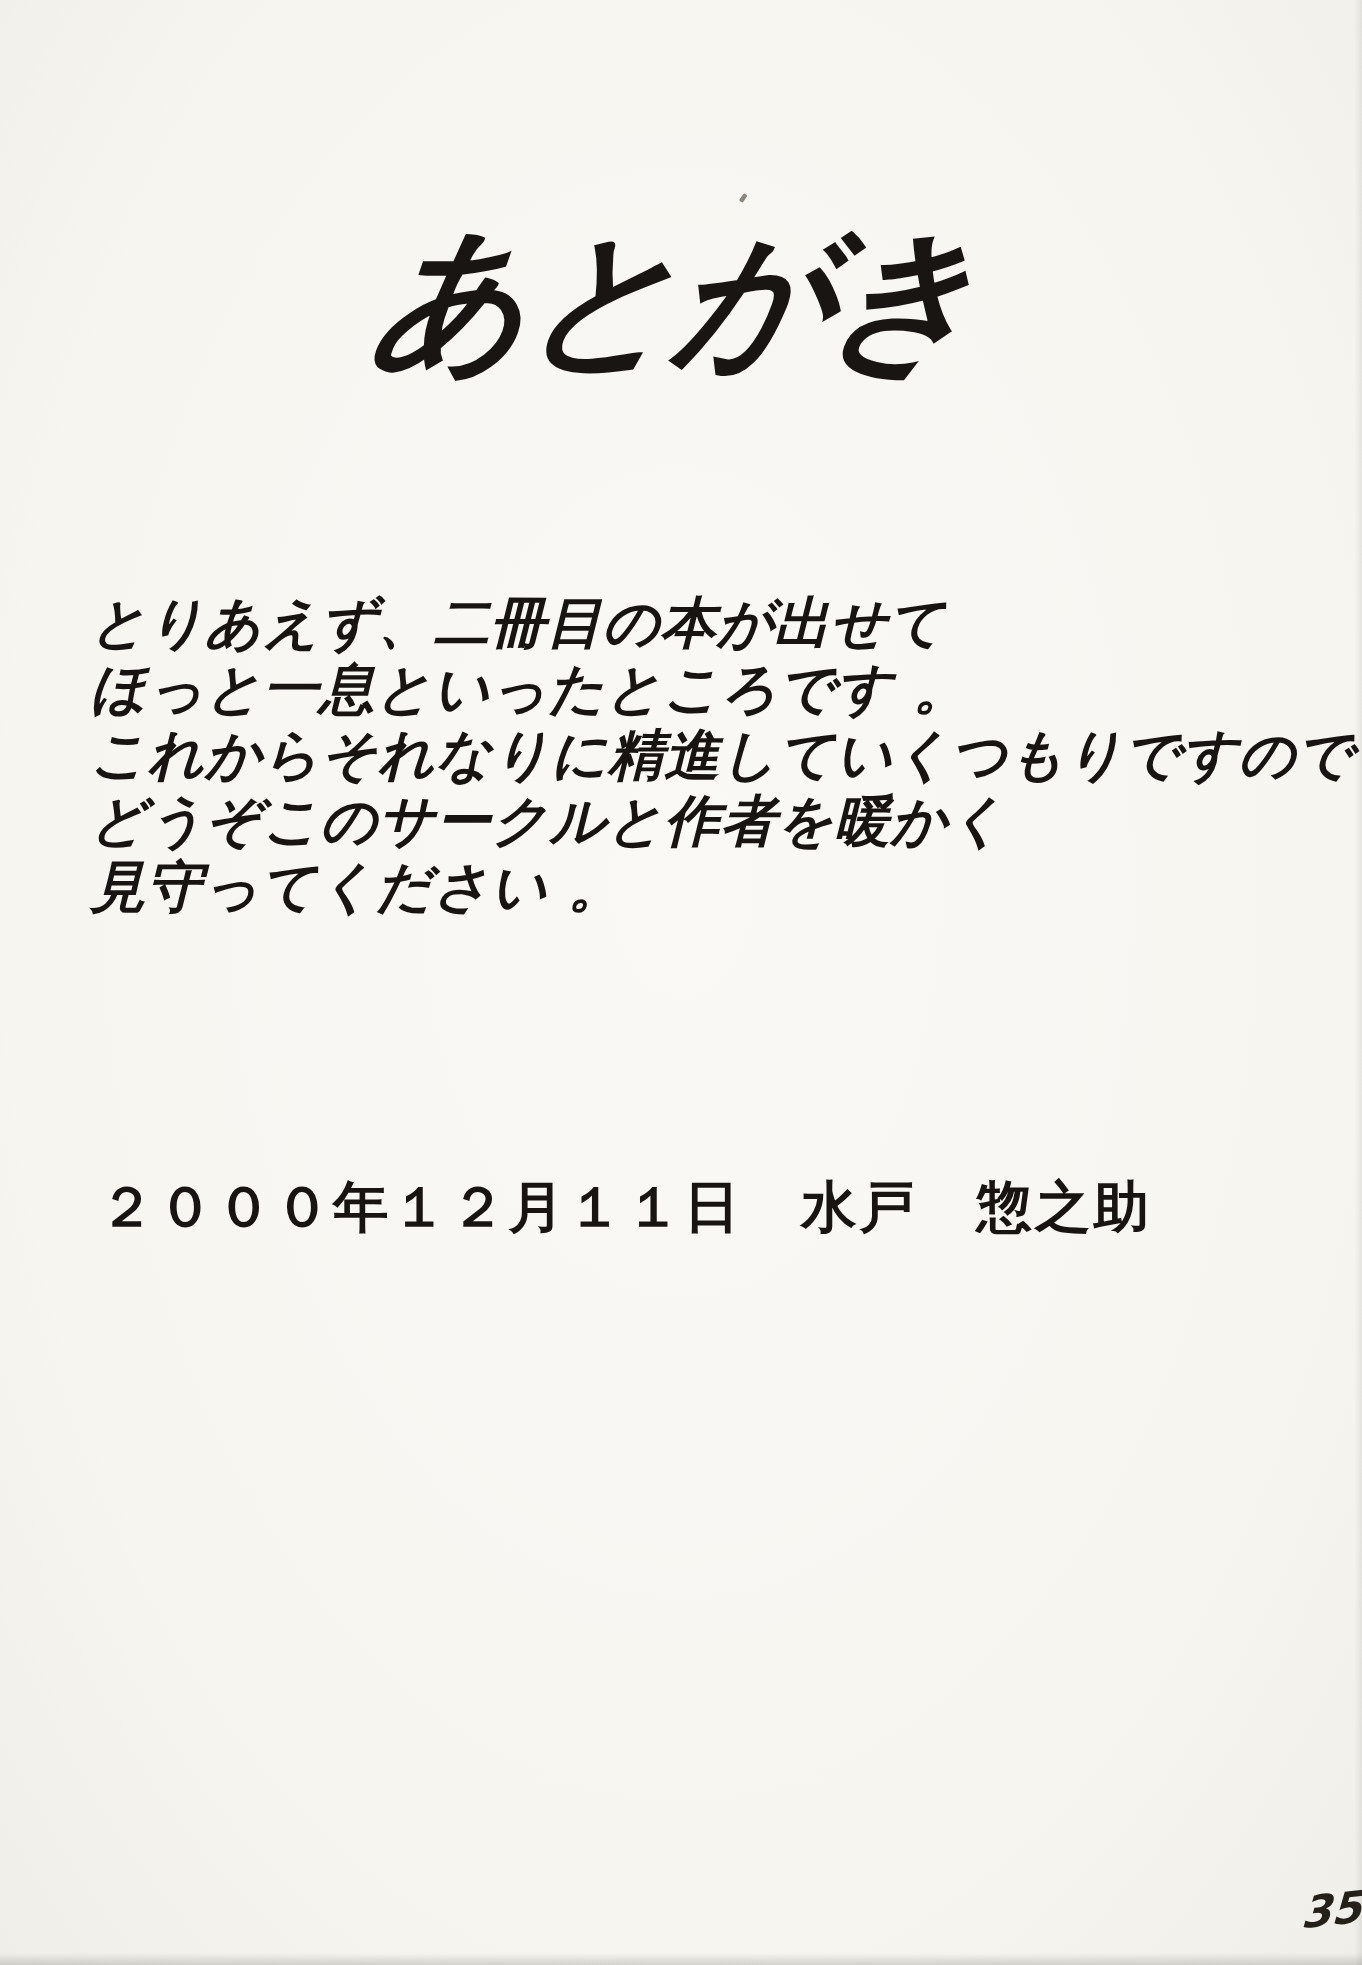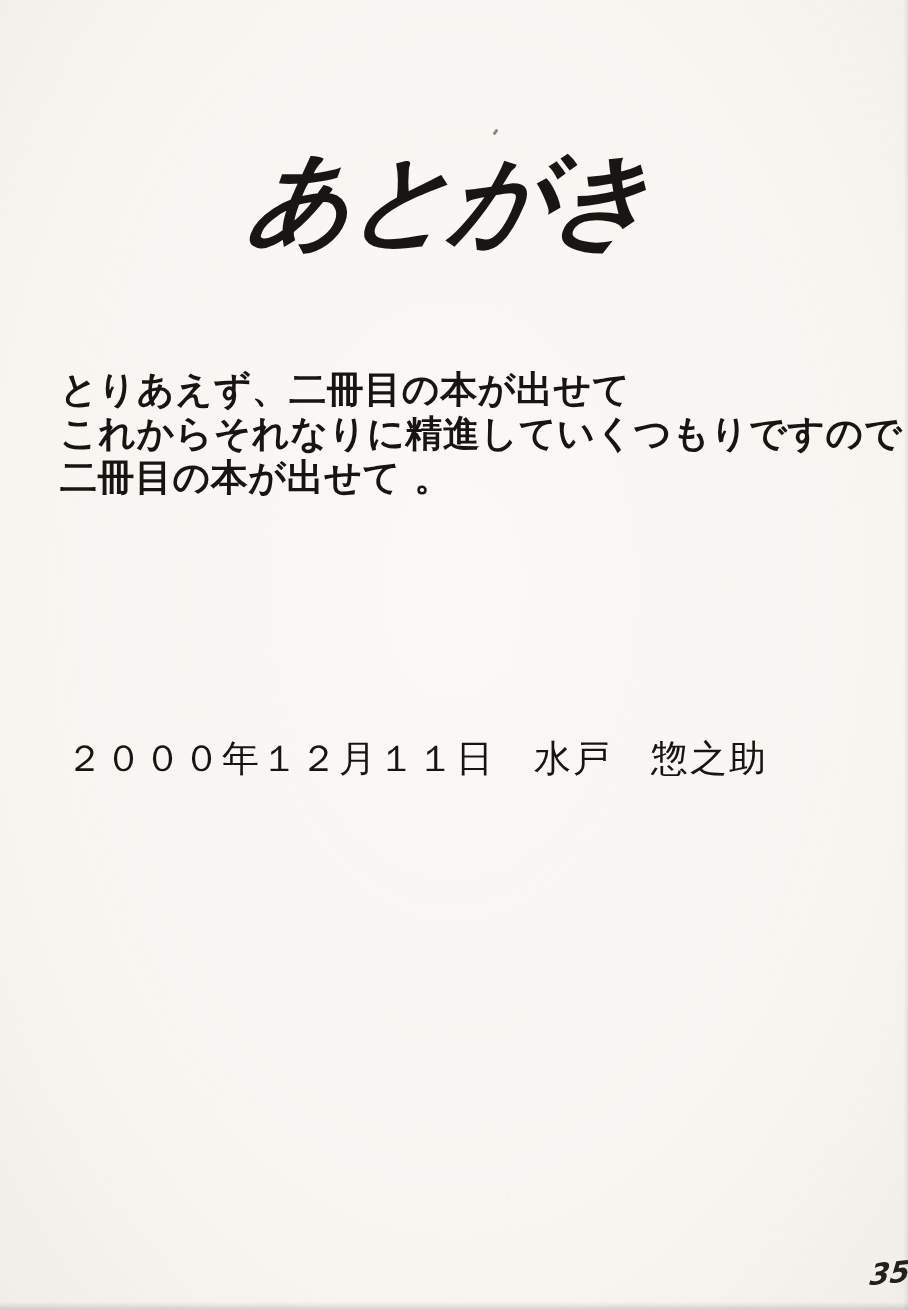--- a/index.html
+++ b/index.html
@@ -28,39 +28,40 @@
     font-size: 102px;
     font-weight: 900;
     font-style: italic;
     letter-spacing: -4px;
     transform: skewX(-6deg);
     color: #181512;
     white-space: nowrap;
   }
   .body-block {
     position: absolute;
-    top: 367px;
+    top: 393px;
     left: 60px;
     width: 800px;
+    font-style: italic;
   }
   .body-block p {
     margin: 0;
     font-size: 37px;
     line-height: 44px;
     font-weight: bold;
     letter-spacing: 0.5px;
     white-space: nowrap;
     color: #171411;
   }
   .date-line {
     position: absolute;
-    top: 734px;
+    top: 780px;
     left: 66px;
     font-size: 37px;
-    font-weight: normal;
+    font-weight: bold;
     letter-spacing: 2px;
     white-space: nowrap;
     color: #171411;
   }
   .page-number {
     position: absolute;
     top: 1256px;
     left: 870px;
     font-family: "DejaVu Sans", "Liberation Sans", sans-serif;
     font-size: 29px;
@@ -100,22 +101,24 @@
 <body>
 
 <div class="page">
 
   <div class="title">あとがき</div>
 
   <div class="speck"></div>
 
   <div class="body-block">
     <p>とりあえず、二冊目の本が出せて</p>
+    <p>ほっと一息といったところです 。</p>
     <p>これからそれなりに精進していくつもりですので</p>
-    <p>二冊目の本が出せて 。</p>
+    <p>どうぞこのサークルと作者を暖かく</p>
+    <p>見守ってください 。</p>
   </div>
 
   <div class="date-line">２０００年１２月１１日　水戸　惣之助</div>
 
   <div class="page-number">35</div>
 
   <div class="bottom-edge"></div>
   <div class="right-edge"></div>
 
 </div>

